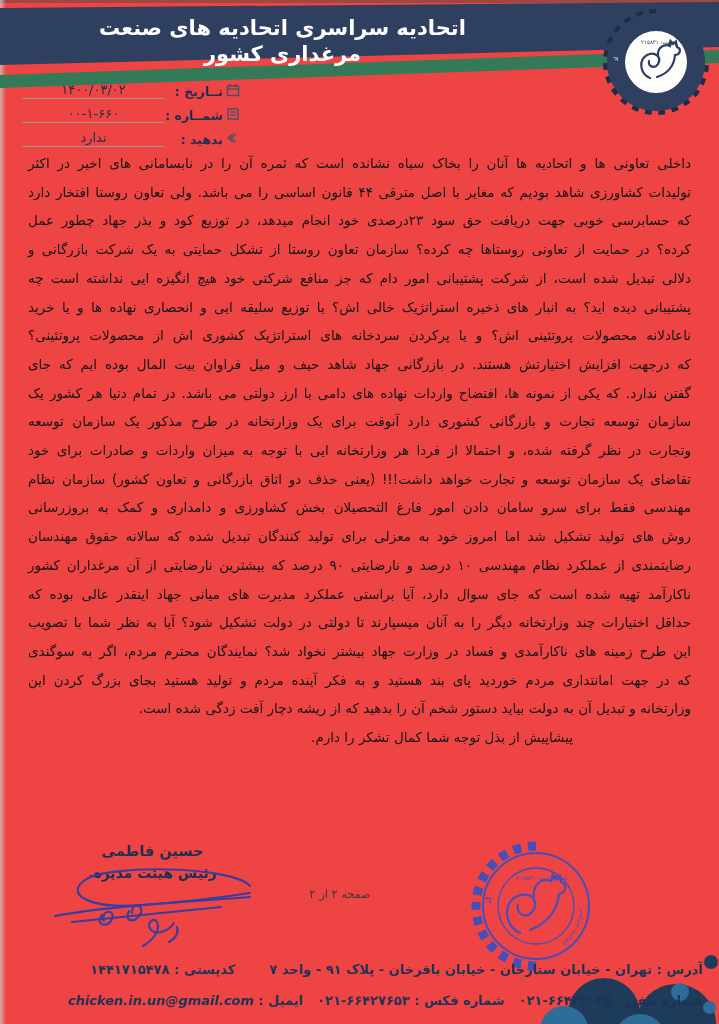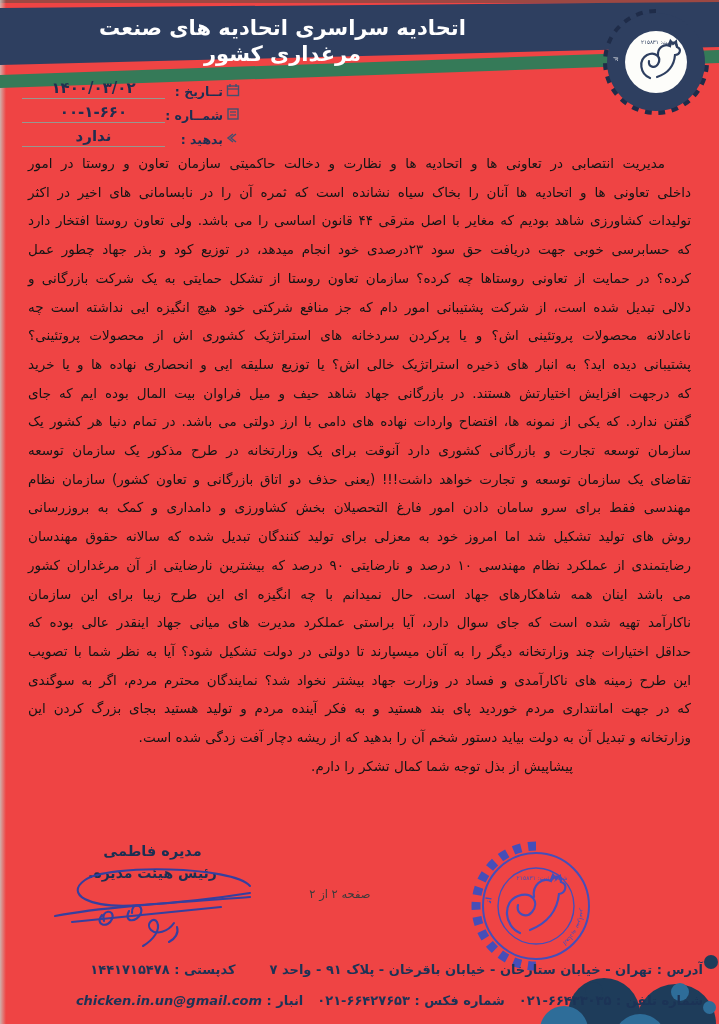--- a/index.html
+++ b/index.html
@@ -11,22 +11,22 @@
   
   .hdr-svg{position:absolute;left:0;top:0;}
   .hdr-title{position:absolute;left:95px;top:15px;width:375px;text-align:center;color:#ffffff;
              font-size:21px;font-weight:bold;letter-spacing:0;line-height:26px;}
   .logo-svg{position:absolute;left:600px;top:6px;}
   
   .meta{position:absolute;right:479px;top:76px;width:218px;}
   .meta-row{display:flex;direction:rtl;align-items:flex-end;height:23px;margin-bottom:1px;}
   .meta-icon{flex:0 0 14px;height:14px;margin-left:3px;position:relative;top:-2px;}
   .meta-label{flex:0 0 58px;font-size:12.5px;font-weight:bold;color:#1c2f52;white-space:nowrap;}
-  .meta-value{flex:1;border-bottom:1px solid #97978f;text-align:center;font-size:15px;
-              font-weight:700;color:#202e50;padding-bottom:1px;white-space:nowrap;}
+  .meta-value{flex:1;border-bottom:1px solid #97978f;text-align:center;font-size:13px;
+              font-weight:400;color:#202e50;padding-bottom:1px;white-space:nowrap;}
   
   .body-text{position:absolute;top:149px;right:28px;left:28px;color:#151515;font-size:13.5px;}
   .bline{line-height:28.7px;text-align:justify;text-align-last:justify;white-space:nowrap;}
   .bline.first{text-indent:26px;}
   .bline.parend{text-align-last:auto;white-space:normal;}
   .bline.closing{text-align:right;text-align-last:auto;text-indent:118px;white-space:normal;}
   
   .sig-block{position:absolute;left:70px;top:843px;width:165px;text-align:center;color:#1c2f52;}
   .sig-name{font-size:14.5px;font-weight:bold;}
   .sig-role{font-size:14px;font-weight:bold;margin-top:6px;}
@@ -101,46 +101,45 @@
       <svg class="meta-icon" viewBox="0 0 14 14">
         <path d="M 10,3 L 5,7 L 10,11" fill="none" stroke="#44506e" stroke-width="1.5"></path>
         <path d="M 7,3 L 2,7 L 7,11" fill="none" stroke="#44506e" stroke-width="1.5"></path>
       </svg>
       <span class="meta-label">بدهید :</span>
       <span class="meta-value">ندارد</span>
     </div>
   </div>
 
   <div class="body-text">
-    <div class="bline first">مدیریت انتصابی در تعاونی ها و اتحادیه ها و نظارت و دخالت حاکمیتی سازمان تعاون و روستا در امور</div>
     <div class="bline">داخلی تعاونی ها و اتحادیه ها آنان را بخاک سیاه نشانده است که ثمره آن را در نابسامانی های اخیر در اکثر</div>
     <div class="bline">تولیدات کشاورزی شاهد بودیم که مغایر با اصل مترقی ۴۴ قانون اساسی را می باشد. ولی تعاون روستا افتخار دارد</div>
     <div class="bline">که حسابرسی خوبی جهت دریافت حق سود ۲۳درصدی خود انجام میدهد، در توزیع کود و بذر جهاد چطور عمل</div>
     <div class="bline">کرده؟ در حمایت از تعاونی روستاها چه کرده؟ سازمان تعاون روستا از تشکل حمایتی به یک شرکت بازرگانی و</div>
     <div class="bline">دلالی تبدیل شده است، از شرکت پشتیبانی امور دام که جز منافع شرکتی خود هیچ انگیزه ایی نداشته است چه</div>
+    <div class="bline">پشتیبانی دیده اید؟ به انبار های ذخیره استراتژیک خالی اش؟ یا توزیع سلیقه ایی و انحصاری نهاده ها و یا خرید</div>
     <div class="bline">ناعادلانه محصولات پروتئینی اش؟ و یا پرکردن سردخانه های استراتژیک کشوری اش از محصولات پروتئینی؟</div>
-    <div class="bline">پشتیبانی دیده اید؟ به انبار های ذخیره استراتژیک خالی اش؟ یا توزیع سلیقه ایی و انحصاری نهاده ها و یا خرید</div>
     <div class="bline">که درجهت افزایش اختیارتش هستند. در بازرگانی جهاد شاهد حیف و میل فراوان بیت المال بوده ایم که جای</div>
     <div class="bline">گفتن ندارد. که یکی از نمونه ها، افتضاح واردات نهاده های دامی با ارز دولتی می باشد. در تمام دنیا هر کشور یک</div>
     <div class="bline">سازمان توسعه تجارت و بازرگانی کشوری دارد آنوقت برای یک وزارتخانه در طرح مذکور یک سازمان توسعه</div>
+    <div class="bline">وتجارت در نظر گرفته شده، و احتمالا از فردا هر وزارتخانه ایی با توجه به میزان واردات و صادرات برای خود</div>
     <div class="bline">تقاضای یک سازمان توسعه و تجارت خواهد داشت!!! (یعنی حذف دو اتاق بازرگانی و تعاون کشور) سازمان نظام</div>
     <div class="bline">مهندسی فقط برای سرو سامان دادن امور فارغ التحصیلان بخش کشاورزی و دامداری و کمک به بروزرسانی</div>
     <div class="bline">روش های تولید تشکیل شد اما امروز خود به معزلی برای تولید کنندگان تبدیل شده که سالانه حقوق مهندسان</div>
     <div class="bline">رضایتمندی از عملکرد نظام مهندسی ۱۰ درصد و نارضایتی ۹۰ درصد که بیشترین نارضایتی از آن مرغداران کشور</div>
-    <div class="bline">می باشد اینان همه شاهکارهای جهاد است. حال نمیدانم با چه انگیزه ای این طرح زیبا برای این سازمان</div>
     <div class="bline">ناکارآمد تهیه شده است که جای سوال دارد، آیا براستی عملکرد مدیرت های میانی جهاد اینقدر عالی بوده که</div>
     <div class="bline">حداقل اختیارات چند وزارتخانه دیگر را به آنان میسپارند تا دولتی در دولت تشکیل شود؟ آیا به نظر شما با تصویب</div>
     <div class="bline">این طرح زمینه های ناکارآمدی و فساد در وزارت جهاد بیشتر نخواد شد؟ نمایندگان محترم مردم، اگر به سوگندی</div>
     <div class="bline">که در جهت امانتداری مردم خوردید پای بند هستید و به فکر آینده مردم و تولید هستید بجای بزرگ کردن این</div>
     <div class="bline parend">وزارتخانه و تبدیل آن به دولت بیاید دستور شخم آن را بدهید که از ریشه دچار آفت زدگی شده است.</div>
     <div class="bline closing">پیشاپیش از بذل توجه شما کمال تشکر را دارم.</div>
   </div>
 
   <div class="sig-block">
-    <div class="sig-name">مدیره فاطمی</div>
+    <div class="sig-name">حسین فاطمی</div>
     <div class="sig-role">رئیس هیئت مدیره.</div>
   </div>
   <svg class="sig-svg" width="215" height="95" viewBox="0 0 215 95">
     <g fill="none" stroke="#2d3fa3" stroke-width="2.1" stroke-linecap="round" opacity="0.95">
       <path d="M 205,24 C 188,4 62,2 40,18 C 20,32 42,47 96,43 C 142,40 186,34 205,31"></path>
       <path d="M 10,54 C 62,44 152,39 205,35"></path>
       <path d="M 27,60 L 176,45"></path>
       <path d="M 57,53 c -8,10 6,14 10,4 c 4,-10 -12,-10 -8,2"></path>
       <path d="M 84,49 c -6,12 8,12 12,2 c 3,-9 -10,-11 -9,0"></path>
       <path d="M 98,84 c 10,-6 18,-16 14,-24 c -3,-6 -12,2 -6,8 c 5,5 17,2 23,-7"></path>
@@ -179,16 +178,16 @@
   <div class="bubble" style="left:585px;top:982px;width:18px;height:18px;background:#1e3c5a;"></div>
   <div class="bubble" style="left:671px;top:983px;width:18px;height:18px;background:#2e6d99;"></div>
   <div class="bubble" style="left:703px;top:1001px;width:13px;height:13px;background:#2e6d99;"></div>
   <div class="bubble" style="left:704px;top:955px;width:14px;height:14px;background:#1e3c5a;"></div>
 
   <div class="footer">
     <div class="f-line">
       <span>آدرس : </span><span>تهران - خیابان ستارخان - خیابان باقرخان - پلاک ۹۱ - واحد ۷</span><span class="gap-lg"></span><span>کدپستی : </span><span class="ltr">۱۴۴۱۷۱۵۴۷۸</span>
     </div>
     <div class="f-line">
-      <span>شماره تلفن : </span><span class="ltr">۰۲۱-۶۶۴۳۳۰۳۵</span><span class="gap-md"></span><span>شماره فکس : </span><span class="ltr">۰۲۱-۶۶۴۲۷۶۵۳</span><span class="gap-md"></span><span>انبار : </span><span class="ltr email">chicken.in.un@gmail.com</span>
+      <span>شماره تلفن : </span><span class="ltr">۰۲۱-۶۶۴۳۳۰۳۵</span><span class="gap-md"></span><span>شماره فکس : </span><span class="ltr">۰۲۱-۶۶۴۲۷۶۵۳</span><span class="gap-md"></span><span>ایمیل : </span><span class="ltr email">chicken.in.un@gmail.com</span>
     </div>
   </div>
 </div>
 
 </body></html>

